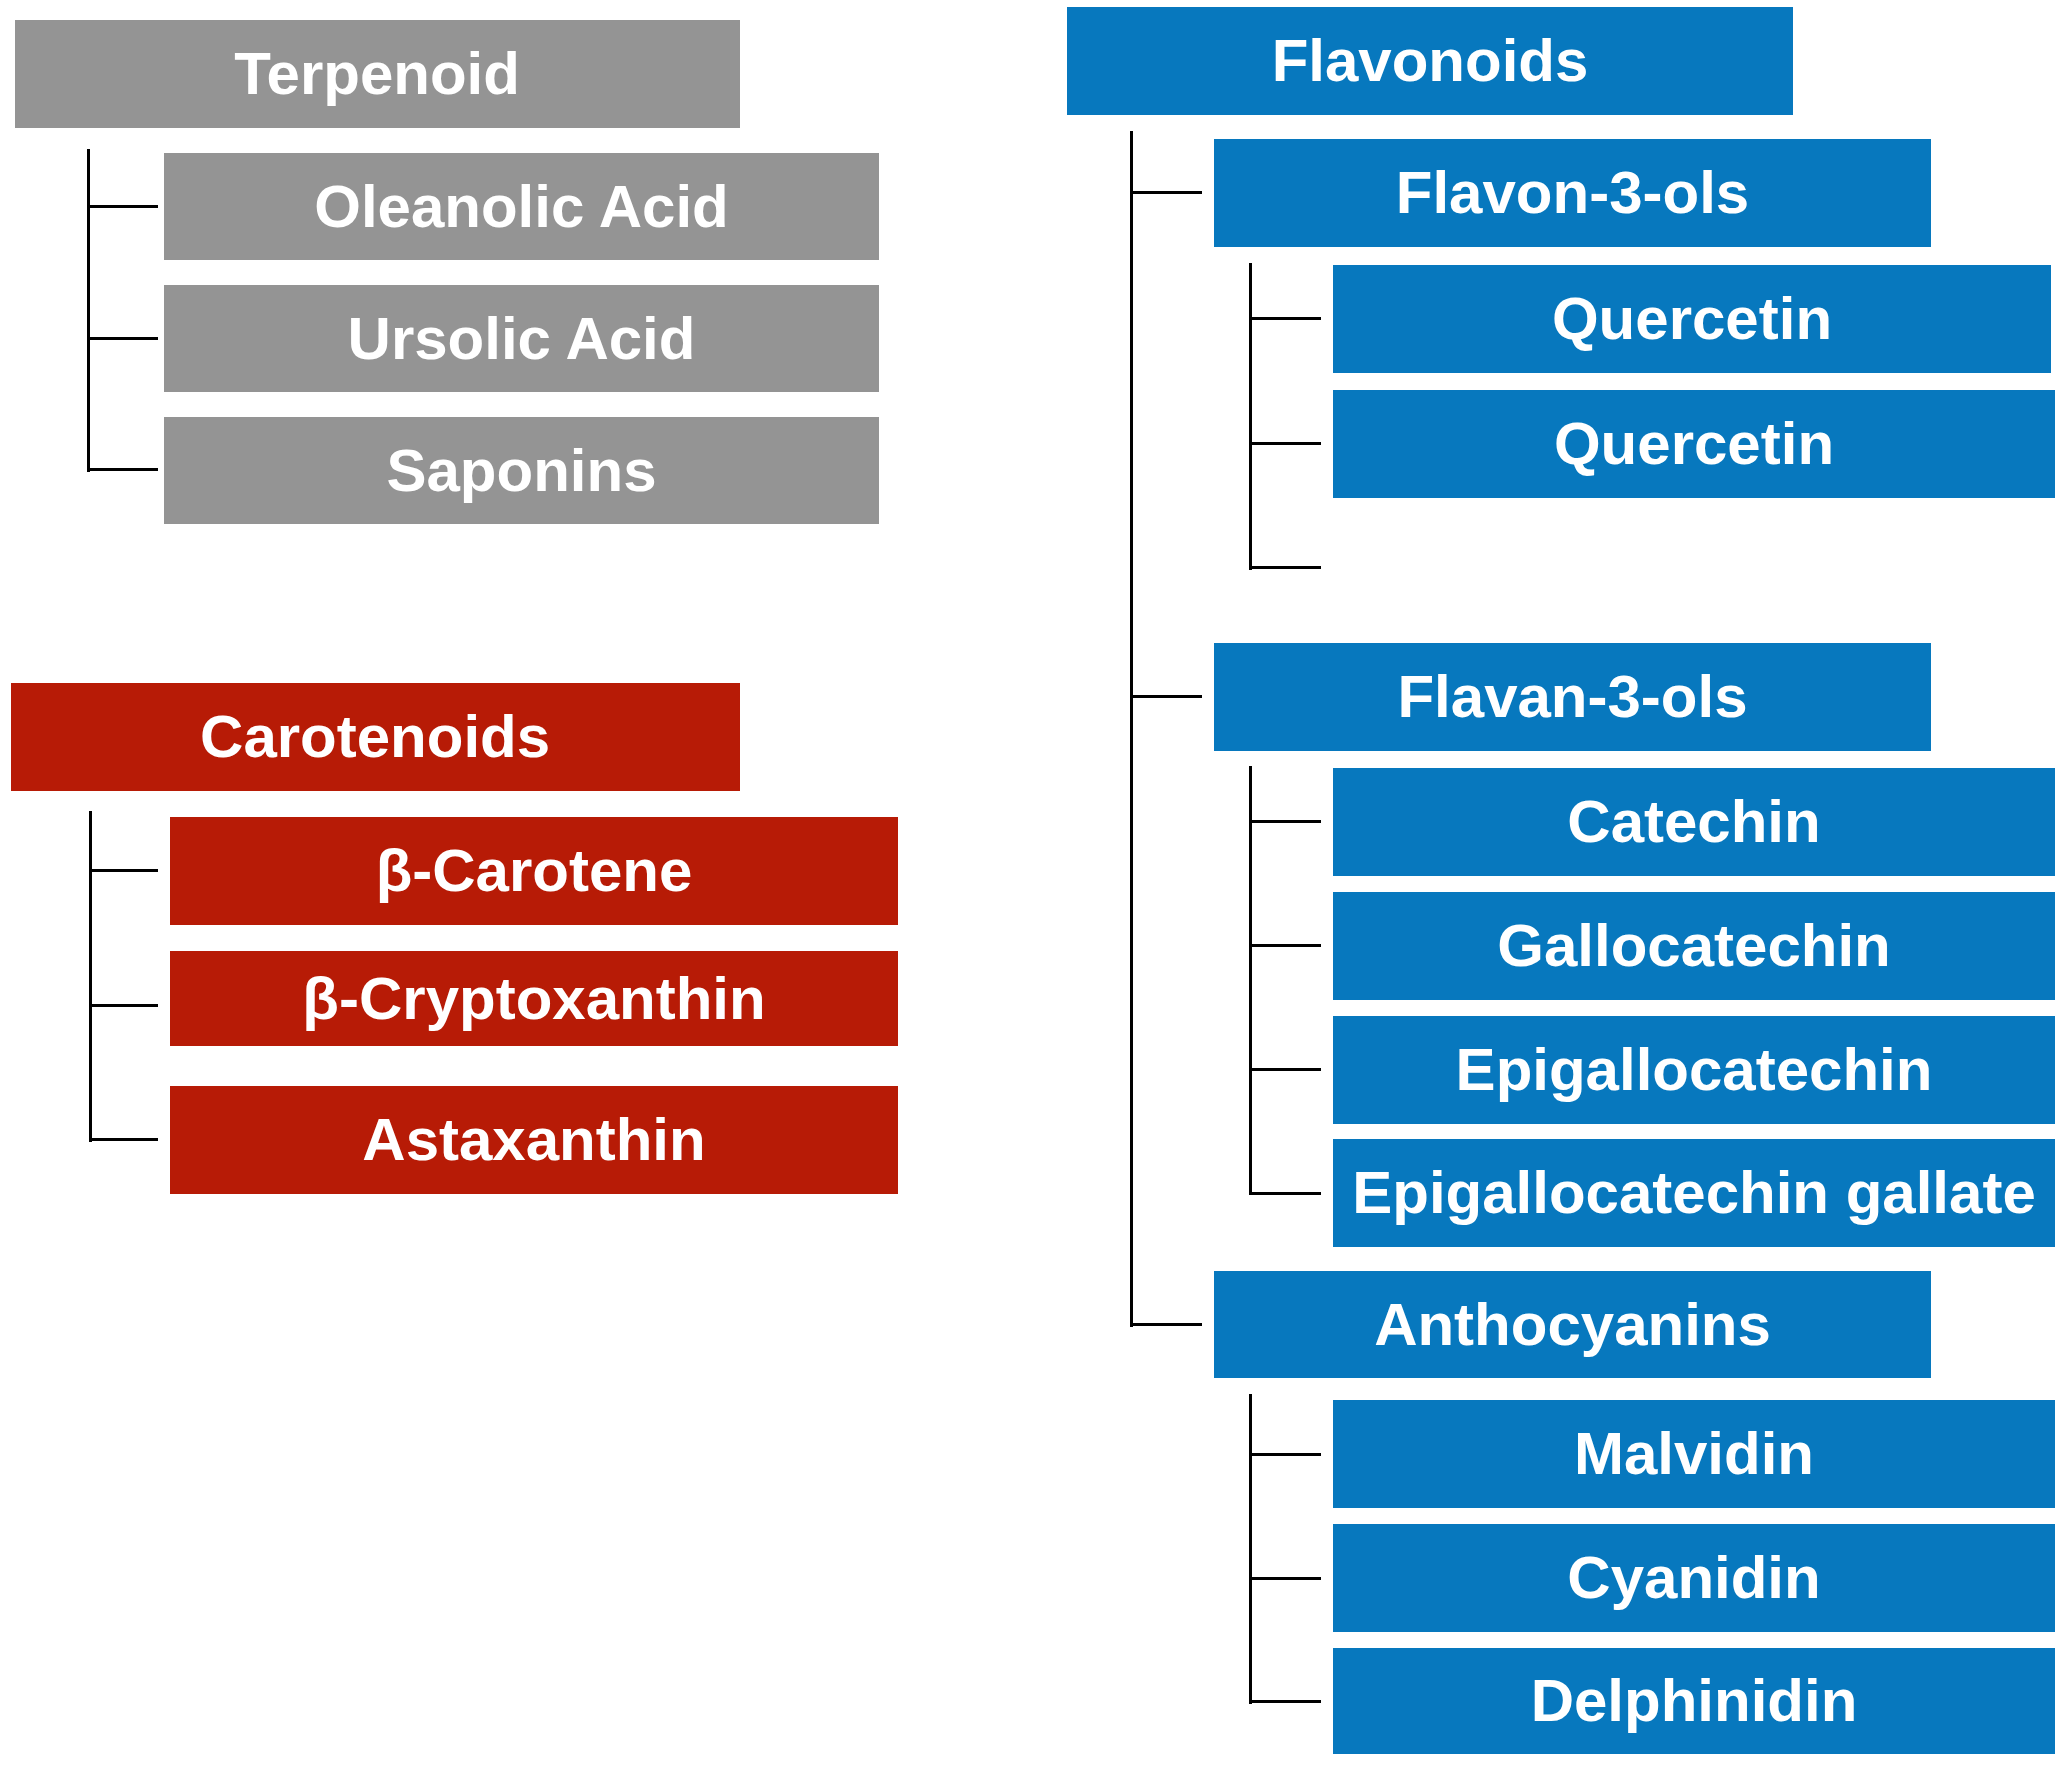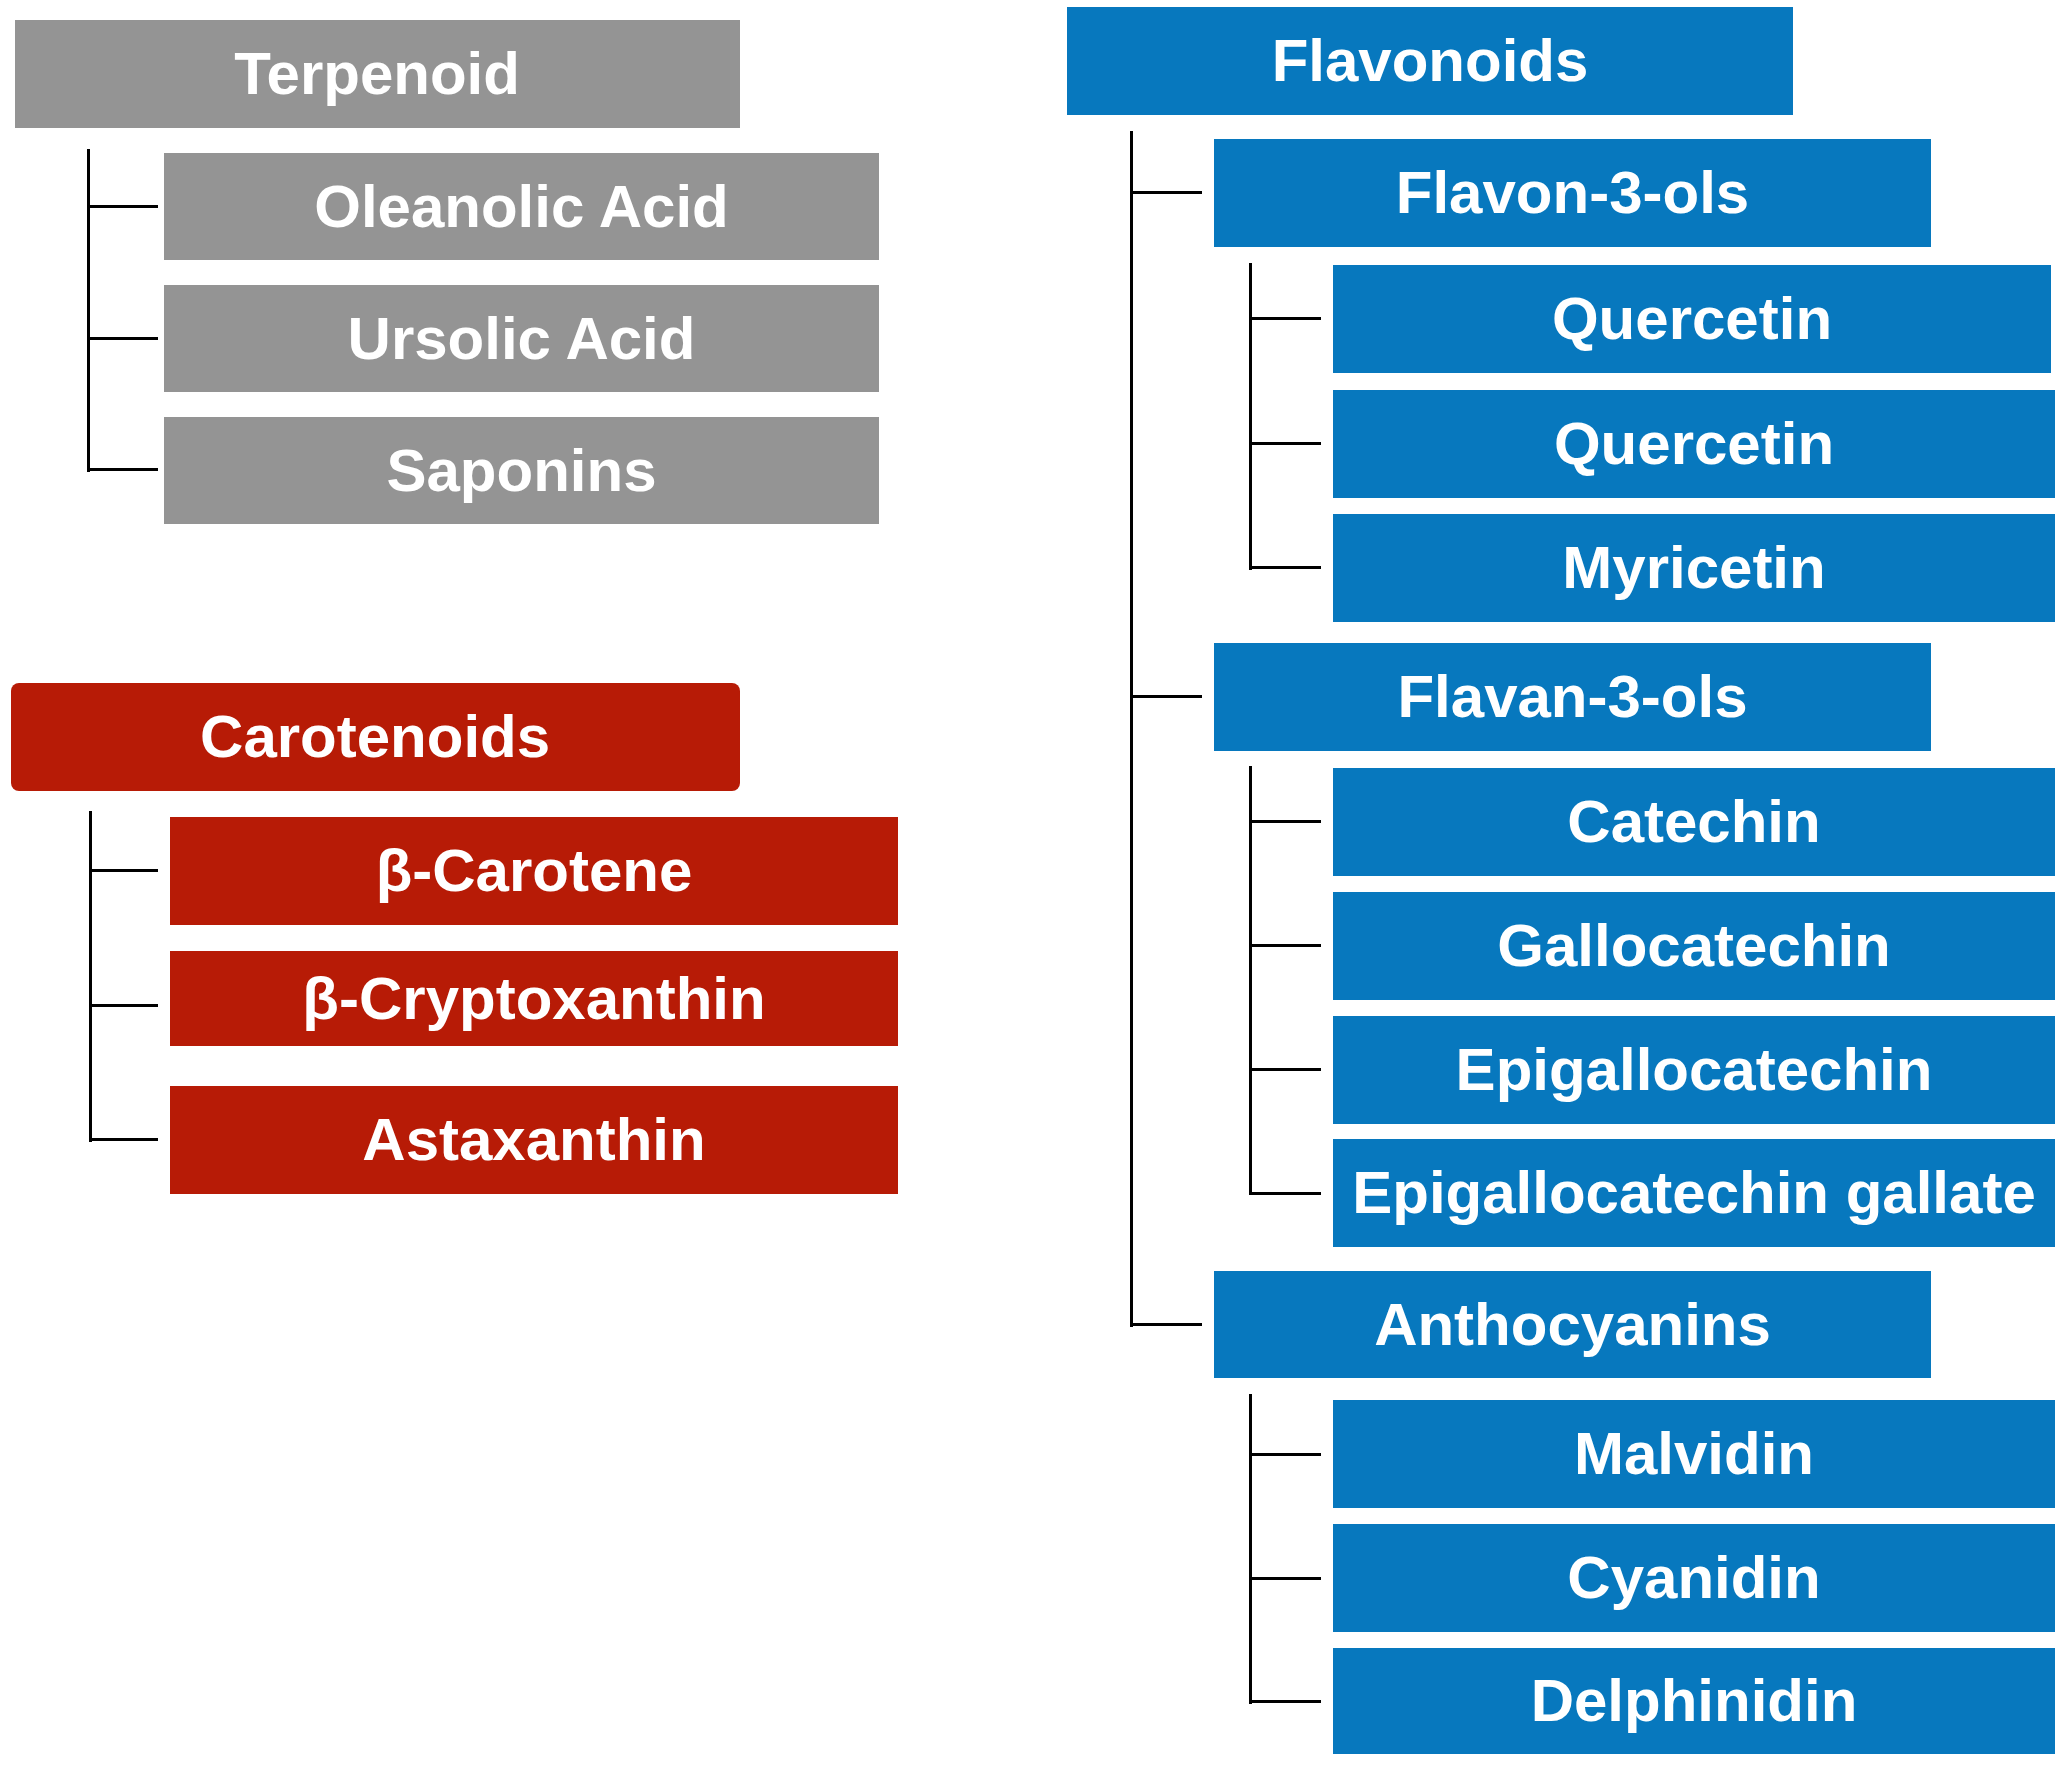--- a/index.html
+++ b/index.html
@@ -53,21 +53,21 @@
   <div class="box" style="left: 164px; top: 153px; width: 715px; height: 107px; background-color: rgb(148, 148, 148);">
     <span class="label">Oleanolic Acid</span>
   </div>
   <div class="box" style="left: 164px; top: 285px; width: 715px; height: 107px; background-color: rgb(148, 148, 148);">
     <span class="label">Ursolic Acid</span>
   </div>
   <div class="box" style="left: 164px; top: 417px; width: 715px; height: 107px; background-color: rgb(148, 148, 148);">
     <span class="label">Saponins</span>
   </div>
 
-  <div class="box" style="left: 10.6px; top: 683px; width: 729px; height: 108px; background-color: rgb(183, 27, 6); border-radius: 8px;">
+  <div class="box" style="left: 10.6px; top: 683px; width: 729px; height: 108px; background-color: rgb(183, 27, 6);">
     <span class="label">Carotenoids</span>
   </div>
 
   <div class="vline" style="left:89px; top:811px; height:331px"></div>
   <div class="hline" style="left:89px; top:869px; width:69px"></div>
   <div class="hline" style="left:89px; top:1004px; width:69px"></div>
   <div class="hline" style="left:89px; top:1138px; width:69px"></div>
 
   <div class="box" style="left: 170px; top: 817px; width: 728px; height: 108px; background-color: rgb(183, 27, 6);">
     <span class="label">β-Carotene</span>
@@ -95,23 +95,20 @@
   <div class="vline" style="left:1249px; top:263px; height:307px"></div>
   <div class="hline" style="left:1249px; top:317px; width:72px"></div>
   <div class="hline" style="left:1249px; top:442px; width:72px"></div>
   <div class="hline" style="left:1249px; top:566px; width:72px"></div>
 
   <div class="box" style="left: 1333px; top: 265px; width: 718px; height: 108px; background-color: rgb(7, 120, 190);">
     <span class="label">Quercetin</span>
   </div>
   <div class="box" style="left: 1333px; top: 390px; width: 722px; height: 108px; background-color: rgb(7, 120, 190);">
     <span class="label">Quercetin</span>
-  </div>
-  <div class="box" style="left: 1333px; top: 514px; width: 722px; height: 108px; background-color: rgb(7, 120, 190);">
-    <span class="label">Myricetin</span>
   </div>
 
   <div class="box" style="left: 1214px; top: 643px; width: 717px; height: 108px; background-color: rgb(7, 120, 190);">
     <span class="label">Flavan-3-ols</span>
   </div>
 
   <div class="vline" style="left:1249px; top:766px; height:429px"></div>
   <div class="hline" style="left:1249px; top:820px; width:72px"></div>
   <div class="hline" style="left:1249px; top:944px; width:72px"></div>
   <div class="hline" style="left:1249px; top:1068px; width:72px"></div>

